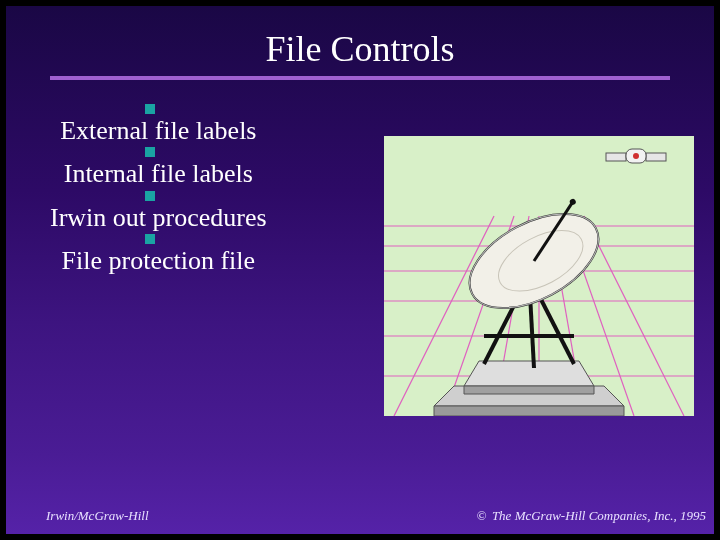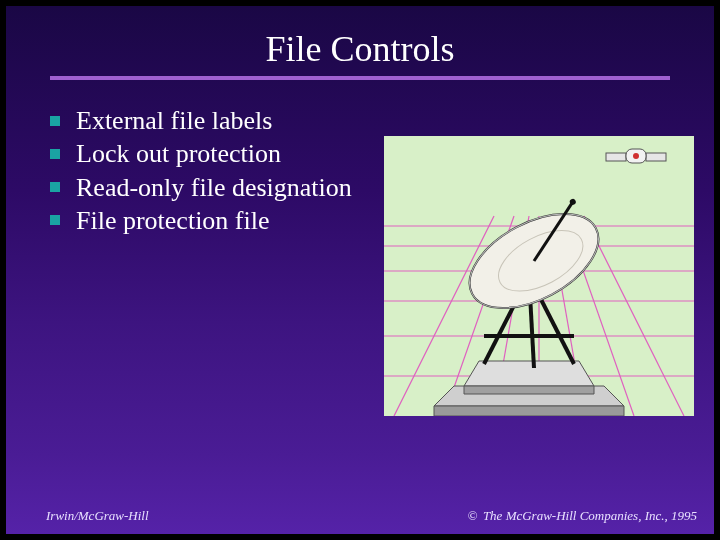--- a/index.html
+++ b/index.html
@@ -39,41 +39,42 @@
   .bullets {
     list-style: none;
     flex: 0 0 auto;
   }
   .bullets li {
     display: flex;
     align-items: center;
     font-size: 26px;
     line-height: 1.28;
     color: #fff;
+    flex-direction: column;
   }
   .sq {
     display: inline-block;
     width: 10px; height: 10px;
     background: #1aa3a3;
     margin-right: 16px;
     flex: 0 0 auto;
   }
   .graphic {
     position: absolute;
     right: 20px;
     top: 130px;
     width: 310px;
     height: 280px;
   }
   .footer {
     position: absolute;
     left: 0; right: 0; bottom: 10px;
     display: flex;
     justify-content: space-between;
-    padding: 0 17px 0 40px;
+    padding: 0 8px 0 40px;
     font-size: 13px;
     font-style: italic;
     color: #e8e0ff;
     margin-top: 20px;
   }
   .footer-right {
     font-style: italic;
   }
   .copy {
     font-style: normal;
@@ -91,25 +92,25 @@
   </div>
 
   <div class="content">
     <ul class="bullets">
       <li>
         <span class="sq"></span>
         <span>External file labels</span>
       </li>
       <li>
         <span class="sq"></span>
-        <span>Lock out protection</span>
+        <span>Internal file labels</span>
       </li>
       <li>
         <span class="sq"></span>
-        <span>Read-only file designation</span>
+        <span>Irwin out procedures</span>
       </li>
       <li>
         <span class="sq"></span>
         <span>File protection file</span>
       </li>
     </ul>
   </div>
 
   <div class="graphic">
     <svg viewBox="0 0 310 280" width="310" height="280">

